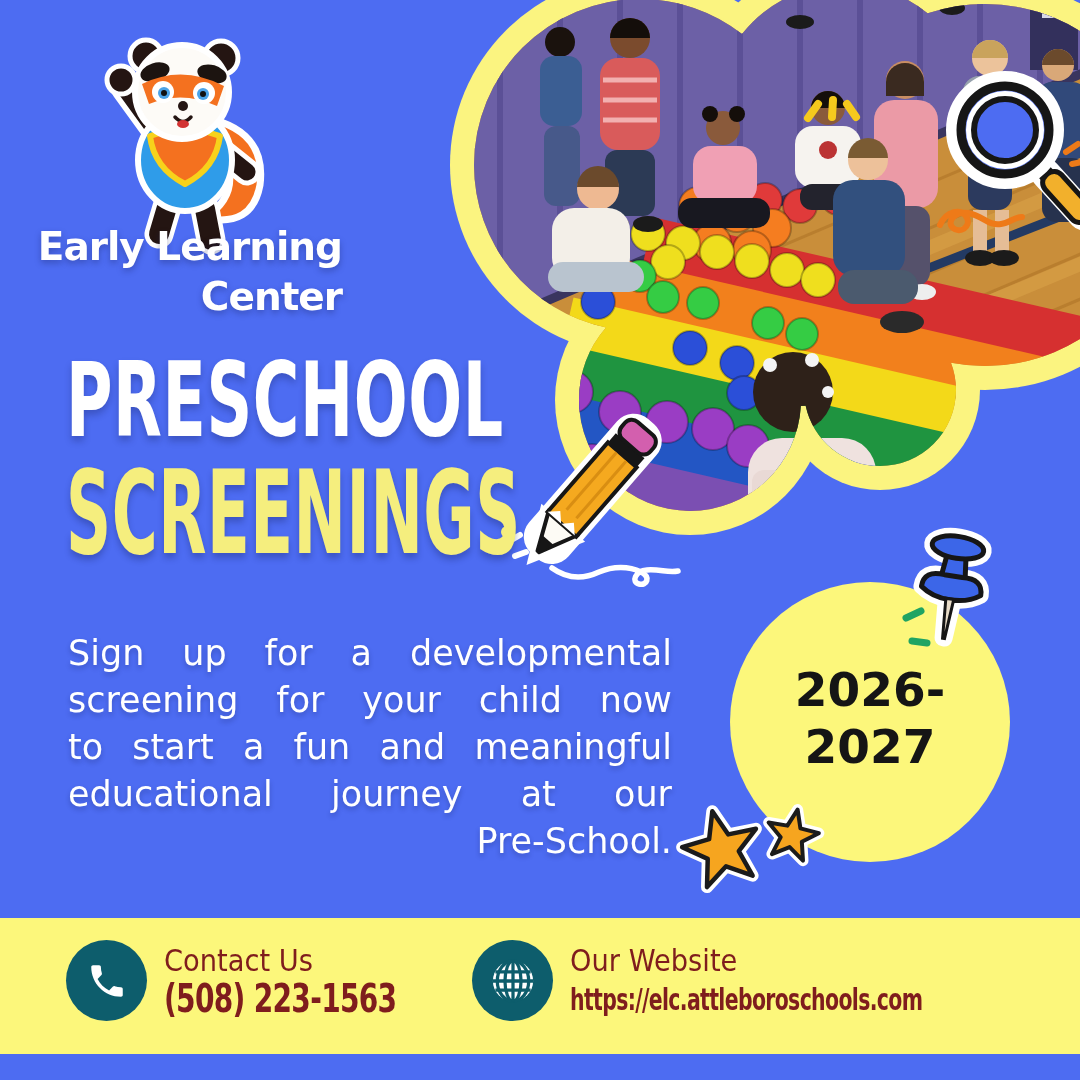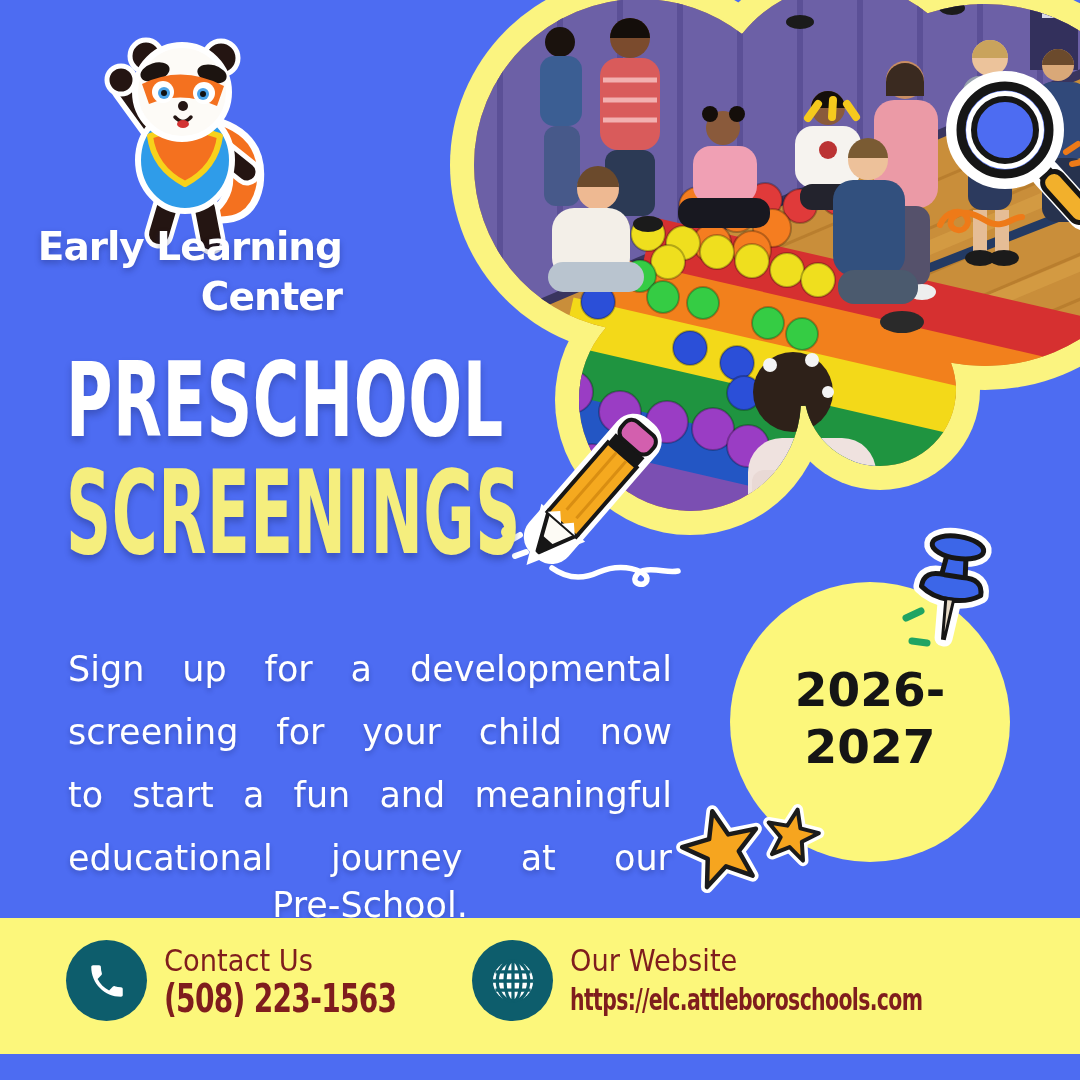--- a/index.html
+++ b/index.html
@@ -12,22 +12,22 @@
   .title1{position:absolute;left:66px;top:346px;color:#ffffff;font-weight:700;
     font-size:104px;line-height:1.05;transform:scaleX(.61);transform-origin:left top;
     letter-spacing:1px;text-shadow:0 5px 9px rgba(20,30,90,.30);white-space:nowrap;}
   .title2{position:absolute;left:66px;top:452px;color:#F5EE7E;font-weight:700;
     font-size:116px;line-height:1.05;transform:scaleX(.54);transform-origin:left top;
     letter-spacing:1px;text-shadow:0 5px 9px rgba(20,30,90,.30);white-space:nowrap;}
   .title-dot{position:absolute;left:501px;top:526px;width:12px;height:12px;
     border-radius:50%;background:#F5EE7E;}
   .body-copy{position:absolute;left:68px;top:630px;width:604px;color:#ffffff;
     font-size:35px;line-height:47px;text-shadow:0 3px 5px rgba(20,30,90,.30);}
-  .body-copy .jline{text-align:justify;text-align-last:justify;margin-top:16px;}
-  .body-copy .lline{text-align:center;}
+  .body-copy .jline{text-align:justify;text-align-last:justify;}
+  .body-copy .lline{text-align:right;}
   .badge-text{position:absolute;left:730px;top:661px;width:280px;text-align:center;
     color:#151515;font-size:47px;font-weight:700;line-height:57px;letter-spacing:0;}
   .band{position:absolute;left:0;top:918px;width:1080px;height:136px;background:#FCF77B;}
   .fgroup{position:absolute;top:22px;display:flex;align-items:center;}
   .fgroup.contact{left:66px;}
   .fgroup.website{left:472px;}
   .ficon{width:81px;height:81px;border-radius:50%;background:#0D5D6C;flex:0 0 auto;
     display:flex;align-items:center;justify-content:center;}
   .ftext{margin-left:17px;color:#7f1d1d;}
   .flabel{font-size:31px;line-height:36px;transform:scaleX(.88);transform-origin:left center;white-space:nowrap;}

